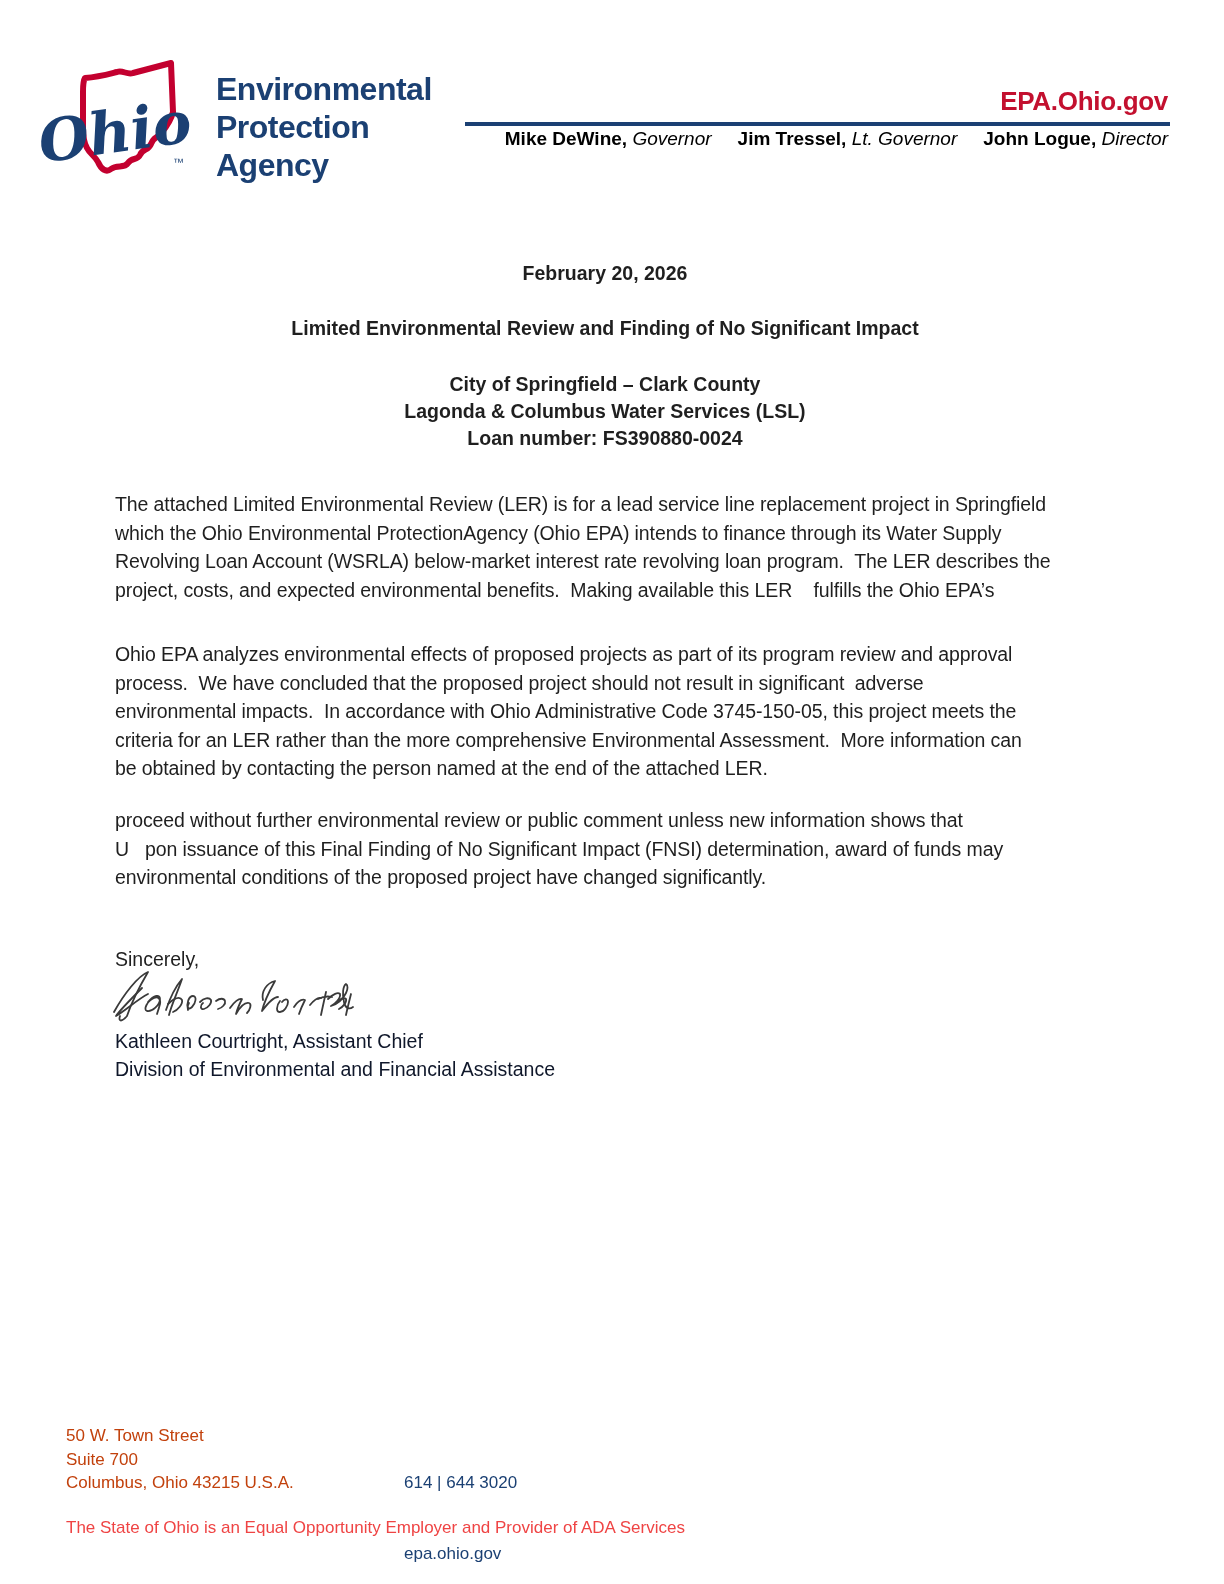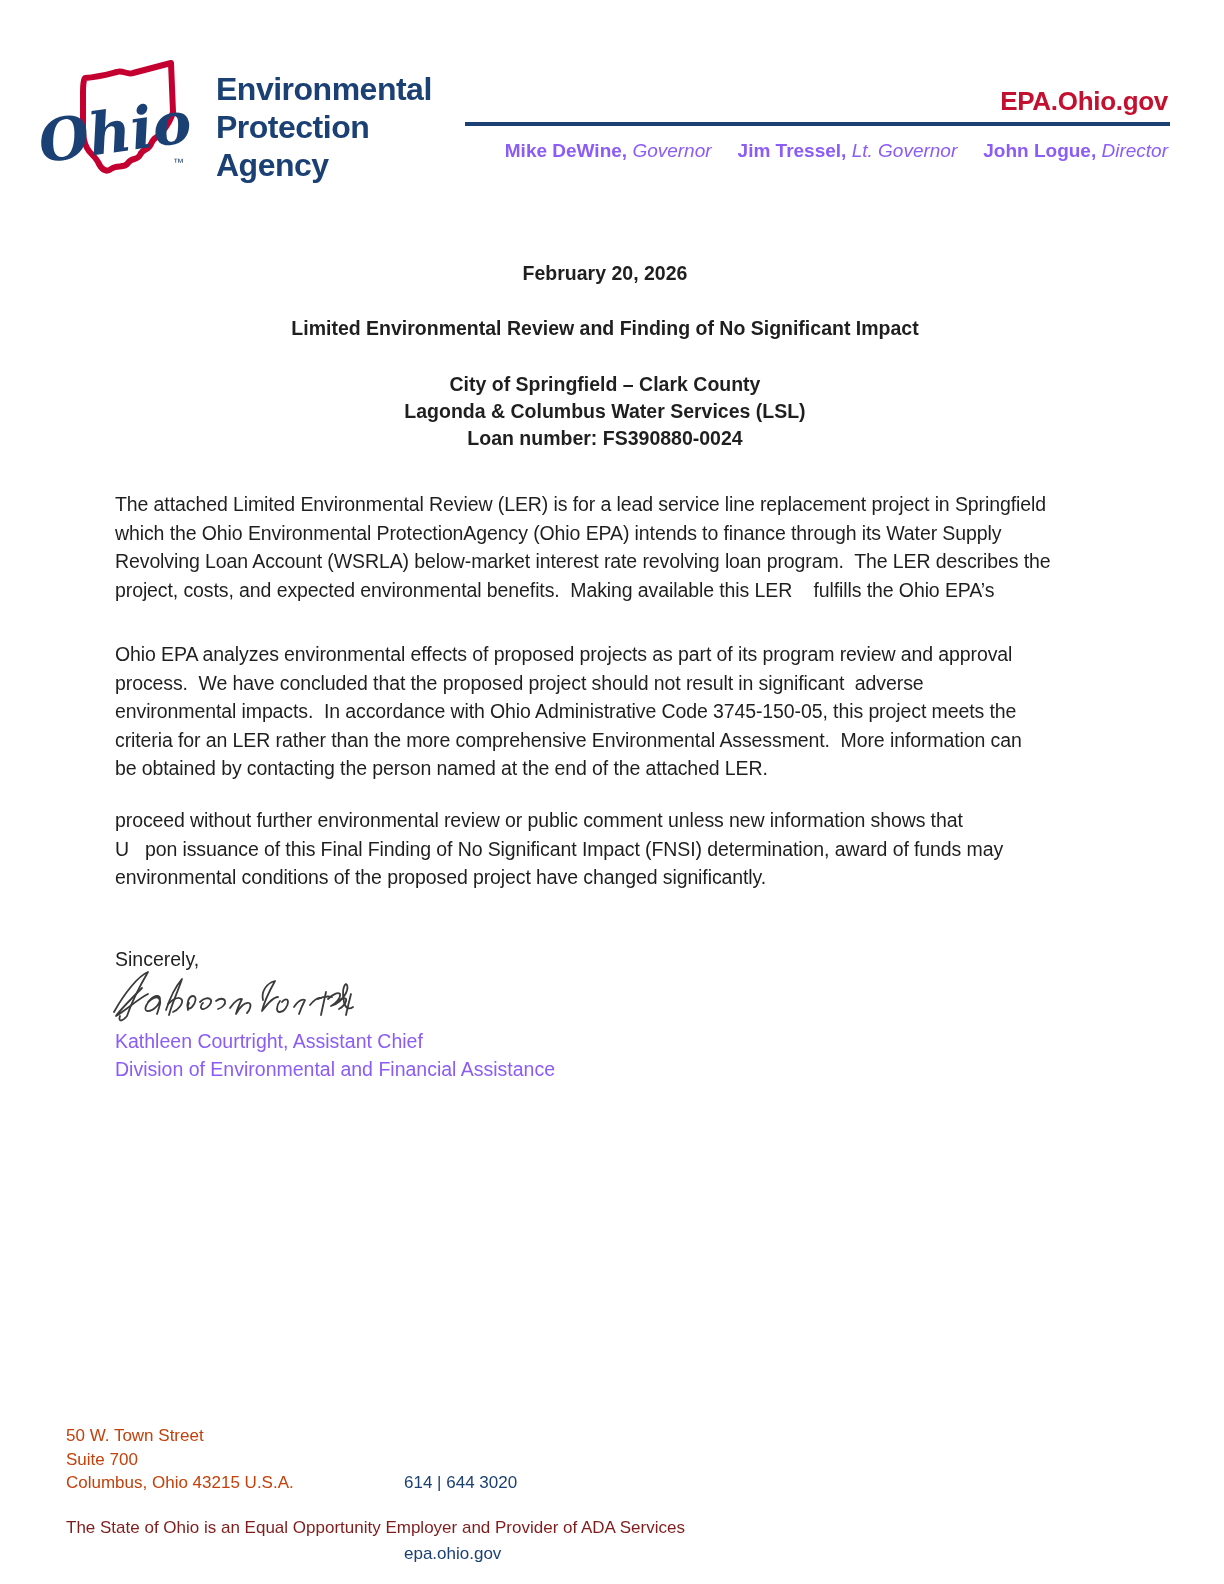--- a/index.html
+++ b/index.html
@@ -29,23 +29,23 @@
     font-size: 26px; font-weight: 700; color: #C3102F;
     letter-spacing: -0.3px;
   }
 
   .header-rule {
     position: absolute; left: 465px; top: 122px;
     width: 705px; height: 4px; background: #1B4073;
   }
 
   .officials {
-    position: absolute; right: 56px; top: 140px;
+    position: absolute; right: 56px; top: 128px;
     display: flex; gap: 26px;
-    font-size: 19px; color: #8b5cf6; white-space: pre;
+    font-size: 19px; color: #000000; white-space: pre;
   }
   .official .off-name { font-weight: 700; }
   .official .off-title { font-style: italic; }
 
   
   .centered-block {
     position: absolute; left: 105px; width: 1000px;
     text-align: center; font-weight: 700; font-size: 19.5px;
     color: #1f1f1f;
     margin-top: 8px;
@@ -63,36 +63,36 @@
   .para-1 { top: 475px; margin-top: 15px; }
   .para-2 { top: 640px; }
   .para-3 { top: 806px; }
 
   .closing { position: absolute; left: 115px; top: 948px; font-size: 19.5px; }
 
   .signature-svg { position: absolute; left: 108px; top: 966px; overflow: visible; }
 
   .signer-block {
     position: absolute; left: 115px; top: 1028px;
-    font-size: 19.5px; line-height: 27.5px; color: #8b5cf6;
+    font-size: 19.5px; line-height: 27.5px; color: #0f172a;
   }
 
   
   .footer-address {
     position: absolute; left: 66px; top: 1424px;
     font-size: 17px; line-height: 23.5px; color: #c2410c;
   }
   .footer-contact {
     position: absolute; left: 404px; top: 1424px;
     font-size: 17px; line-height: 23.5px; color: #1B4073;
     white-space: pre;
   }
   .footer-eeo {
     position: absolute; left: 66px; top: 1518px;
-    font-size: 17px; color: #7f1d1d;
+    font-size: 17px; color: #ef4444;
   }
 </style>
 </head>
 <body>
 
 <div class="page">
 
   <svg class="logo-svg" width="152" height="140" viewBox="0 0 152 140" aria-hidden="true">
     <path d="M40 24 C54 23 64 20 72 18 C78 16 82 21 88 19 L126 9 L128 58
              C126 66 122 72 117 78 C112 85 109 82 106 90 C103 97 98 94 95 101

